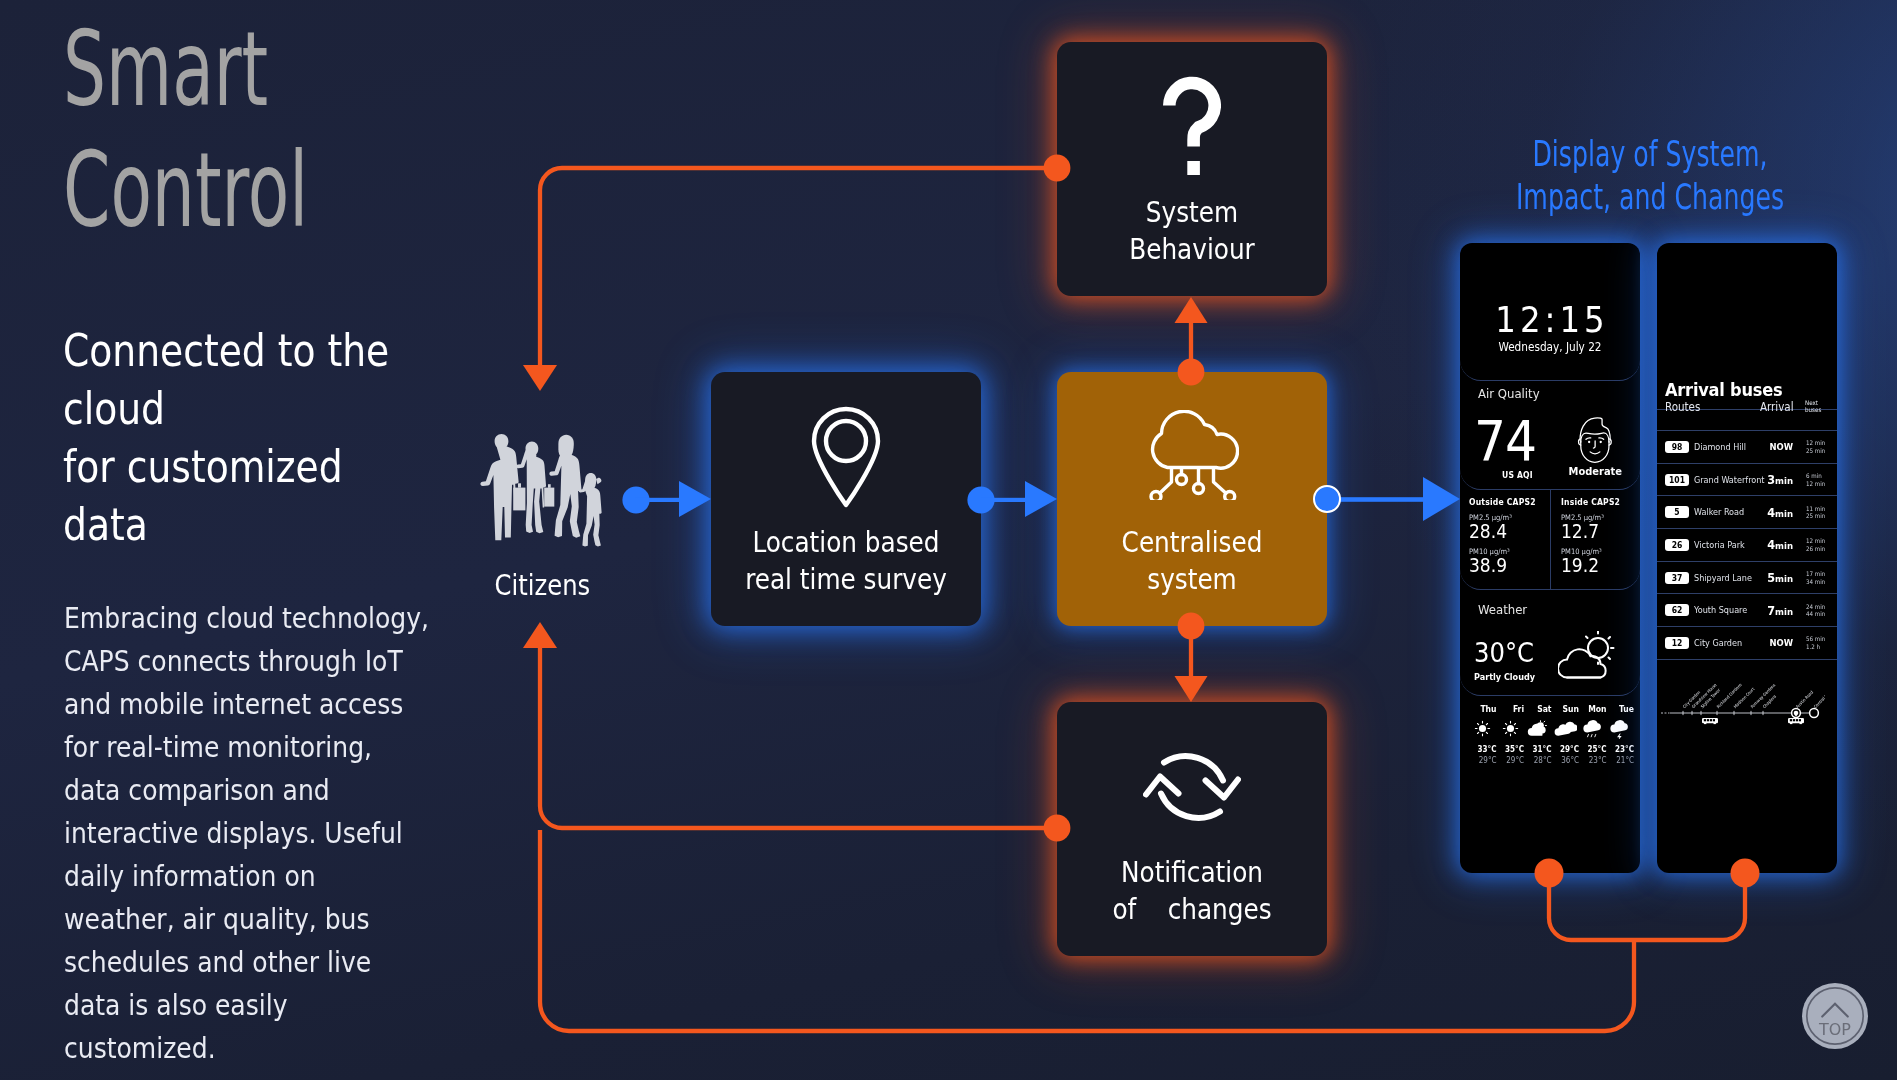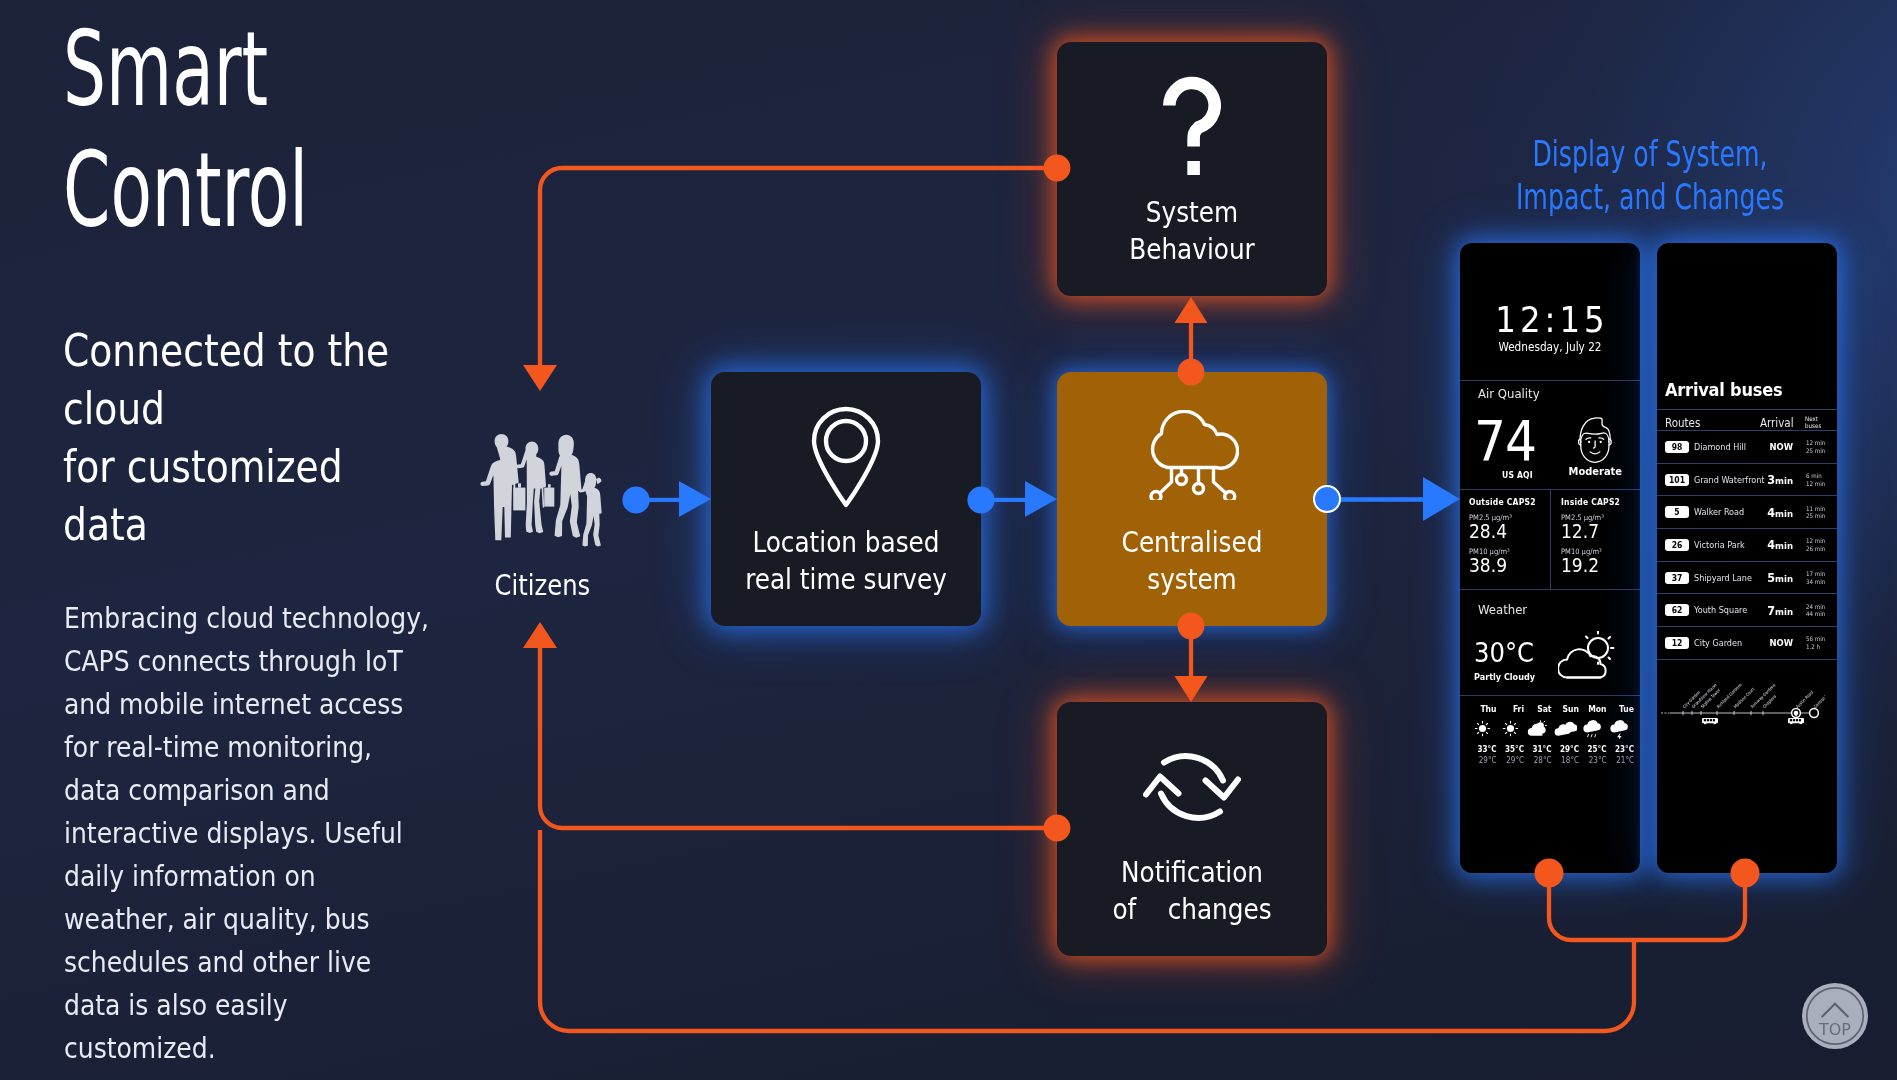--- a/index.html
+++ b/index.html
@@ -12,21 +12,21 @@
   #bg { position:absolute; inset:0;
     background:
       radial-gradient(58% 78% at 116% 19%, rgba(46,100,196,0.66) 0%, rgba(40,82,164,0.36) 32%, rgba(32,56,110,0.12) 60%, rgba(28,40,74,0.0) 82%),
       linear-gradient(168deg,#1c2239 0%, #1e2540 46%, #1a2035 78%, #181e30 100%);
   }
   .stage { position:absolute; inset:0; }
 
   
   .cond { font-family:"DejaVu Sans", sans-serif; font-stretch:condensed; }
 
-  .headline { position:absolute; left:63px; top:9px; color:#ffffff;
+  .headline { position:absolute; left:63px; top:9px; color:#a3a3a3;
     font-size:104px; font-weight:400; }
   .hl-line { line-height:121px; transform:scaleX(0.725); transform-origin:left center; }
 
   .subhead { position:absolute; left:63px; top:322px; color:#fff;
     font-size:45px; font-weight:400; line-height:58px; }
   .subhead > div { transform:scaleX(0.93); transform-origin:left center; }
 
   .bodytext { position:absolute; left:64px; top:597px; width:382px; color:#e9ebf3;
     font-size:29px; font-weight:400; line-height:43px;
     transform:scaleX(0.96); transform-origin:left top; }
@@ -66,21 +66,21 @@
   #conn { position:absolute; left:0; top:0; width:1897px; height:1080px; overflow:visible; z-index:5; pointer-events:none; }
 
   
   .phone { position:absolute; z-index:2; width:180px; height:630px; background:#000; border-radius:12px;
     box-shadow:0 0 22px 2px rgba(41,121,255,0.70), 0 0 42px 10px rgba(41,121,255,0.30);
     overflow:hidden; color:#fff; font-family:"DejaVu Sans", sans-serif; font-stretch:condensed; }
   .scrolltop { position:absolute; left:1802px; top:983px; }
   #phone-info  { left:1460px; top:243px; }
   #phone-buses { left:1657px; top:243px; }
 
-  .sec { border-bottom:1px solid #2b3c66; }
+  .sec { border-bottom:1px solid #2b3c66;border-radius:21px; }
   .sec-clock { height:138px; display:flex; flex-direction:column; align-items:center; justify-content:center; }
   .clock-time { font-size:36px; line-height:36px; letter-spacing:4px; margin-top:33px; padding-left:4px; }
   .clock-date { font-size:11.7px; margin-top:2px; }
 
   .sec-aq { height:109px; padding:5px 10px 0 14px; }
   .sec-title { font-size:13px; color:#e5e5e5; padding-left:4px; }
   .aq-row { display:flex; align-items:flex-start; justify-content:space-between; margin-top:1px; }
   .aq-value { font-size:56px; line-height:46px; letter-spacing:-1px; margin-top:16px; }
   .aq-unit { font-size:8.5px; font-weight:bold; margin-top:6px; letter-spacing:.2px;padding-left:28px; }
   .aq-right { display:flex; flex-direction:column; align-items:center; margin-right:8px; margin-bottom:0px; margin-top:14px; }
@@ -102,21 +102,21 @@
   .sec-forecast { border-bottom:none; padding:8px 6px 0 9px; }
   .fc-grid { display:grid; grid-template-columns:repeat(6,1fr); text-align:right; }
   .fc-day { font-size:8.5px; font-weight:bold; margin-bottom:5px; }
   .fc-ic  { height:19px; display:flex; align-items:center; justify-content:center; }
   .fc-hi  { font-size:8px; font-weight:bold; margin-top:7px; }
   .fc-lo  { font-size:8px; color:#9aa0ad; margin-top:2px; }
 
   
   .bus-title { font-size:18px; font-weight:bold; padding:136px 0 0 8px; letter-spacing:-.2px; }
   .bus-head { display:flex; align-items:flex-end; border-top:1px solid #2e3f68; border-bottom:1px solid #2e3f68;
-    margin-top:9px; height:22px; padding:0 5px 0 8px; font-size:11.5px; color:#e4e7ee; box-sizing:border-box; }
+    margin-top:9px; height:22px; padding:0 5px 16px 8px; font-size:11.5px; color:#e4e7ee; box-sizing:border-box; }
   .bh-route { width:95px; }
   .bh-arr { width:32px; text-align:right; }
   .bh-next { width:39px; text-align:left; font-size:6.2px; line-height:7.2px; display:flex; flex-direction:column; padding-left:13px; padding-bottom:1px; }
   .bus-row { display:flex; align-items:center; border-bottom:1px solid #2e3f68; height:32.7px; padding:0 5px 0 8px; }
   .br-badge { width:24px; height:12px; background:#fff; color:#000; border-radius:3px;
      font-size:8.5px; font-weight:bold; display:flex; align-items:center; justify-content:center; }
   .br-name { width:72px; margin-left:5px; font-size:9px; color:#dfe2e9; white-space:nowrap; }
   .br-arr { width:27px; text-align:right; font-size:12.5px; font-weight:bold; }
   .br-arr .unit { font-size:9.5px; }
   .br-arr.now { font-size:9.4px; }
@@ -394,21 +394,21 @@
           </div>
           <div>
             <div class="fc-day">Sun</div>
             <div class="fc-ic">
               <svg width="23" height="17" viewBox="0 0 26 20">
                 <path d="M12 15.3a4.3 4.3 0 0 1 .6-8.5 6 6 0 0 1 11.2-1.4 3.9 3.9 0 0 1 .5 7.7Z" fill="#fff"></path>
                 <path d="M4.6 18.6a4.4 4.4 0 0 1 0-8.8 6.1 6.1 0 0 1 11.4-1.4 4 4 0 0 1 .6 7.8Z" fill="#fff"></path>
               </svg>
             </div>
             <div class="fc-hi">29°C</div>
-            <div class="fc-lo">18°C</div>
+            <div class="fc-lo">36°C</div>
           </div>
           <div>
             <div class="fc-day">Mon</div>
             <div class="fc-ic">
               <svg width="20" height="20" viewBox="0 0 22 22">
                 <path d="M4.8 14.8a4.4 4.4 0 0 1 0-8.8 6.1 6.1 0 0 1 11.4-1.4 4 4 0 0 1 .6 7.8Z" fill="#fff"></path>
                 <g stroke="#fff" stroke-width="1" stroke-linecap="round">
                   <path d="M6 17l-1 2.6M10 17l-1 2.6M14 17l-1 2.6"></path>
                 </g>
               </svg>

